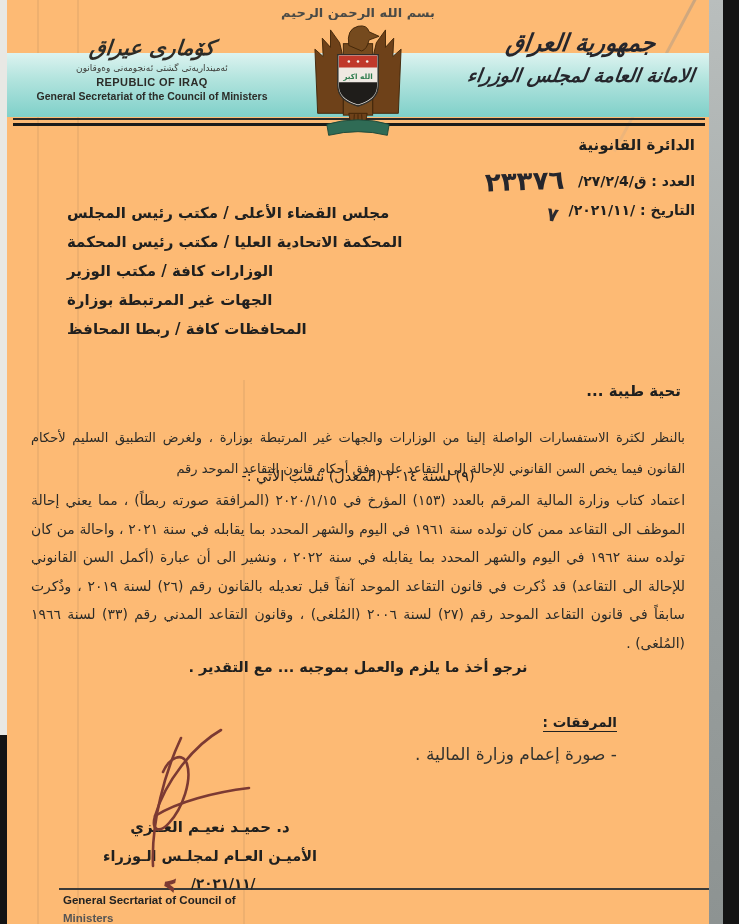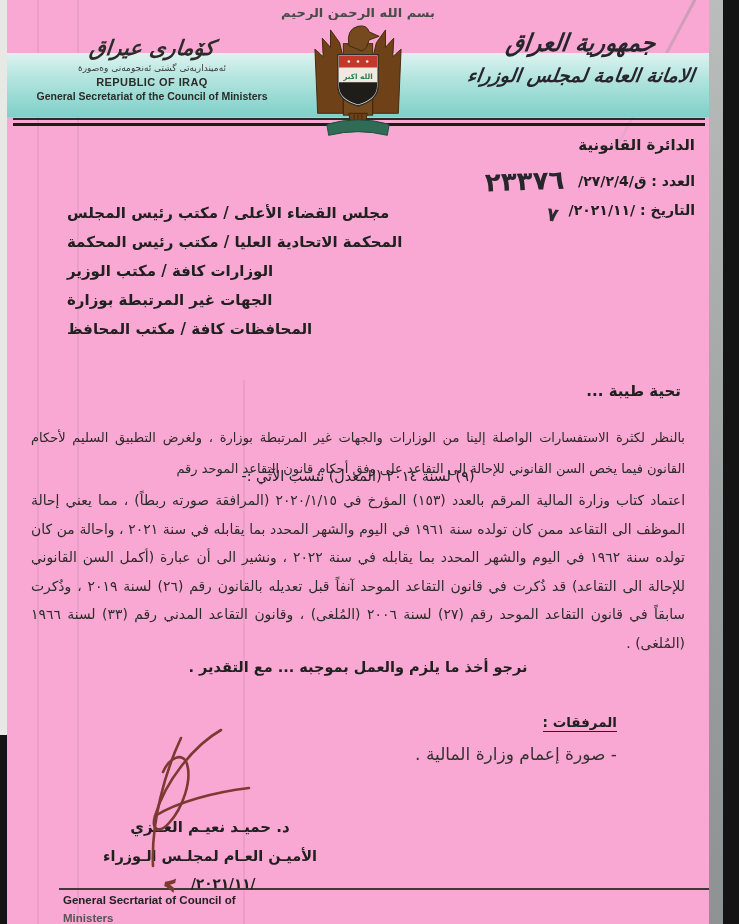--- a/index.html
+++ b/index.html
@@ -6,21 +6,21 @@
   body{
     width:739px;height:924px;overflow:hidden;position:relative;
     background:#141414;
     font-family:"DejaVu Sans",sans-serif;
   }
   .scan-edge-gray{position:absolute;top:0;right:16px;width:14px;height:924px;background:linear-gradient(180deg,#b9bebd,#9aa09f 60%,#8d9392);z-index:1;}
   .scan-edge-left-light{position:absolute;top:0;left:0;width:7px;height:735px;background:#e8e8e4;z-index:1;}
   .page{
     position:absolute;left:7px;top:0;right:30px;bottom:0;z-index:2;
     background:linear-gradient(90deg,#ececе8 0,#fafaf7 2%,#fcfcfa 50%,#f4f4f1 96%,#e6e6e2 100%);
-    background-color:#f9a8d4;
+    background-color:#fdba74;
     color:#20201f;
   }
   .crease{position:absolute;top:0;bottom:0;width:2px;background:rgba(70,70,70,.08);}
   .crease.c1{left:30px;}
   .crease.c2{left:70px;}
   .crease.c3{left:236px;top:380px;}
   .crease-diag{position:absolute;left:648px;top:-18px;width:3px;height:180px;background:linear-gradient(180deg,rgba(140,140,140,.45),rgba(160,160,160,.12));transform:rotate(28deg);}
   
   .bismillah{position:absolute;top:5px;left:0;right:0;text-align:center;font-size:13px;font-weight:bold;color:#4a4a46;letter-spacing:1px;transform:scaleY(.9);}
   .band{position:absolute;top:53px;left:0;right:0;height:64px;background:linear-gradient(180deg,#ddf3f0 0%,#b3e4de 40%,#7fd0c9 100%);}
@@ -82,21 +82,21 @@
   <div class="crease c3"></div>
   <div class="crease-diag"></div>
 
   <div class="bismillah">بسم الله الرحمن الرحيم</div>
   <div class="band"></div>
   <div class="rule1"></div>
   <div class="rule2"></div>
 
   <div class="hdr-left">
     <div class="ku-title">كۆمارى عيراق</div>
-    <div class="ku-sub">ئه‌مینداریه‌تی گشتی ئه‌نجومه‌نی وه‌صورة</div>
+    <div class="ku-sub">ئه‌مینداریه‌تی گشتی ئه‌نجومه‌نی وه‌وقانون</div>
     <div class="en-title">REPUBLIC OF IRAQ</div>
     <div class="en-sub">General Secretariat of the Council of Ministers</div>
   </div>
 
   <div class="hdr-right">
     <div class="ar-title">جمهورية العراق</div>
     <div class="ar-sub">الامانة العامة لمجلس الوزراء</div>
   </div>
 
   <div class="emblem">
@@ -128,21 +128,21 @@
     <div class="line">
       <span>التاريخ :</span> <span class="ltr-ovr">/٢٠٢١/١١/</span><span class="hand-day">٧</span>
     </div>
   </div>
 
   <div class="recipients">
     <div>مجلس القضاء الأعلى / مكتب رئيس المجلس</div>
     <div>المحكمة الاتحادية العليا / مكتب رئيس المحكمة</div>
     <div>الوزارات كافة / مكتب الوزير</div>
     <div>الجهات غير المرتبطة بوزارة</div>
-    <div>المحافظات كافة / مكتب المحافظ</div>
+    <div>المحافظات كافة / ربطا المحافظ</div>
   </div>
 
 
   <div class="greeting">تحية طيبة ...</div>
 
   <div class="para p1">بالنظر لكثرة الاستفسارات الواصلة إلينا من الوزارات والجهات غير المرتبطة بوزارة ، ولغرض التطبيق السليم لأحكام القانون فيما يخص السن القانوني للإحالة إلى التقاعد على وفق أحكام قانون التقاعد الموحد رقم</div>
   <div class="p1-tail">(٩) لسنة ٢٠١٤ (المعدل) ننسب الآتي :-</div>
   <div class="para p2">اعتماد كتاب وزارة المالية المرقم بالعدد (١٥٣) المؤرخ في ٢٠٢٠/١/١٥ (المرافقة صورته ربطاً) ، مما يعني إحالة الموظف الى التقاعد ممن كان تولده سنة ١٩٦١ في اليوم والشهر المحدد بما يقابله في سنة ٢٠٢١ ، واحالة من كان تولده سنة ١٩٦٢ في اليوم والشهر المحدد بما يقابله في سنة ٢٠٢٢ ، ونشير الى أن عبارة (أكمل السن القانوني للإحالة الى التقاعد) قد ذُكرت في قانون التقاعد الموحد آنفاً قبل تعديله بالقانون رقم (٢٦) لسنة ٢٠١٩ ، وذُكرت سابقاً في قانون التقاعد الموحد رقم (٢٧) لسنة ٢٠٠٦ (المُلغى) ، وقانون التقاعد المدني رقم (٣٣) لسنة ١٩٦٦ (المُلغى) .</div>
   <div class="closing">نرجو أخذ ما يلزم والعمل بموجبه ... مع التقدير .</div>
 

